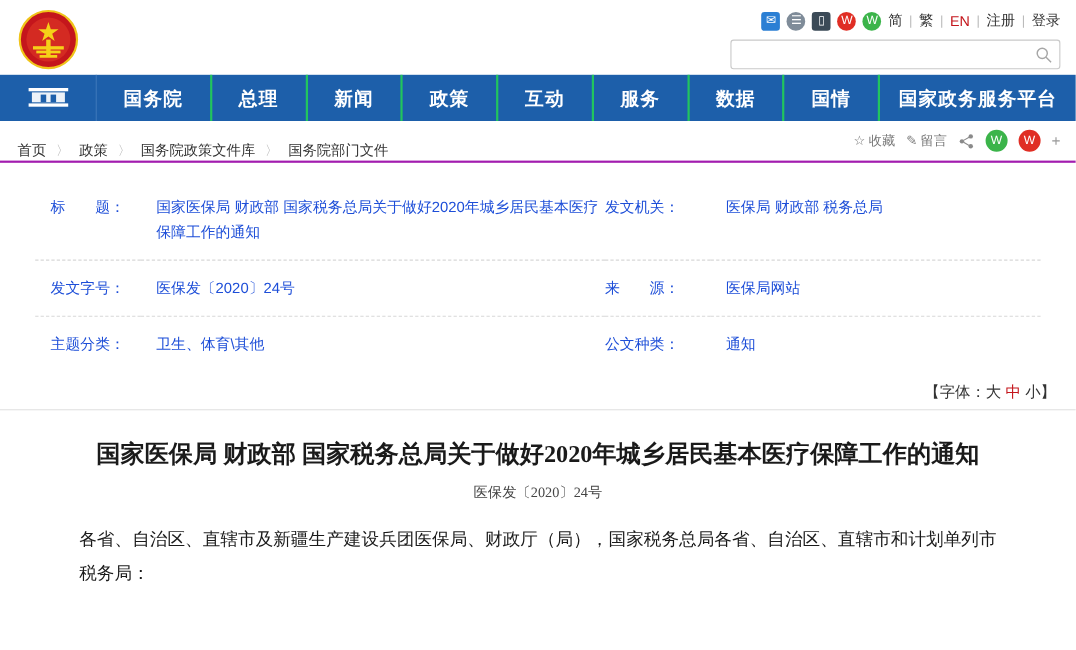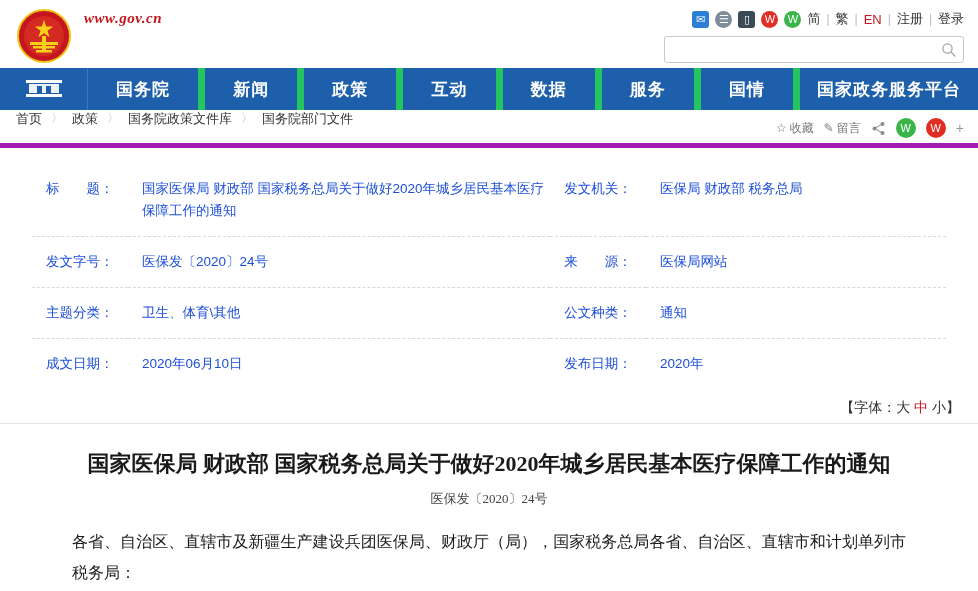--- a/index.html
+++ b/index.html
@@ -123,35 +123,35 @@
     border-right: 1px solid #3c77ba;
   }
   .nav-item {
     flex: 1 1 auto;
     display: flex;
     align-items: center;
     justify-content: center;
     font-size: 17px;
     font-weight: bold;
     font-family: "Liberation Serif", "DejaVu Serif", serif;
-    border-right: 7px solid #22c55e;
+    border-right: 2px solid #22c55e;
     cursor: pointer;
     white-space: nowrap;
     letter-spacing: 1px;
   }
   .nav-item:last-child { border-right: 0; }
   .nav-item.wide { flex: 0 0 178px; }
 
   
   .crumbbar {
     height: 38px;
     display: flex;
-    align-items: flex-start;
+    align-items: flex-end;
     padding: 0 16px;
-    border-bottom: 5px solid #a21caf;
+    border-bottom: 2px solid #a21caf;
     background: #fff;
     position: relative;
   }
   .crumb {
     font-size: 13px;
     color: #333;
     text-decoration: none;
   }
   .crumb-sep {
     color: #b5b5b5;
@@ -206,21 +206,21 @@
   }
   .lbl {
     color: #555;
     width: 96px;
     padding-left: 14px !important;
     white-space: nowrap;
   }
   .lbl-r {
     color: #555;
     width: 96px;
-    text-align: center;
+    text-align: left;
     white-space: nowrap;
   }
   .val { padding-left: 14px !important; }
   .val-r { padding-left: 14px !important; width: 300px; }
 
   
   .fontsize {
     text-align: right;
     padding: 10px 18px 6px 0;
     font-size: 14px;
@@ -266,21 +266,20 @@
       <circle cx="28" cy="28" r="26" fill="#c4161c" stroke="#f0c419" stroke-width="2"></circle>
       <circle cx="28" cy="28" r="20" fill="#d42a22"></circle>
       <polygon points="28,12 30.2,18.6 37.2,18.6 31.5,22.7 33.7,29.3 28,25.2 22.3,29.3 24.5,22.7 18.8,18.6 25.8,18.6" fill="#f5d118"></polygon>
       <rect x="14" y="34" width="28" height="3" fill="#f5d118"></rect>
       <rect x="17" y="38" width="22" height="2.5" fill="#f5d118"></rect>
       <rect x="20" y="42" width="16" height="2.5" fill="#f5d118"></rect>
       <rect x="26" y="28" width="4" height="14" fill="#f5d118"></rect>
     </svg>
   </div>
   <div class="site-title-wrap">
-    <div class="site-url">www.gov.cn</div>
   </div>
 
   <div class="header-right">
     <div class="hr-top">
       <span class="hr-icon ic-mail">✉</span>
       <span class="hr-icon ic-chat">☰</span>
       <span class="hr-icon ic-phone">▯</span>
       <span class="hr-icon ic-weibo">W</span>
       <span class="hr-icon ic-wechat">W</span>
       <a class="hr-link">简</a>
@@ -307,25 +306,26 @@
   <div class="home-cell">
     <svg width="40" height="26" viewBox="0 0 40 26" aria-hidden="true">
       <rect x="2" y="4" width="36" height="3" fill="#fff"></rect>
       <rect x="5" y="8" width="30" height="9" fill="#fff" opacity=".92"></rect>
       <rect x="2" y="18" width="36" height="3" fill="#fff"></rect>
       <rect x="13" y="10" width="5" height="7" fill="#1d5faa"></rect>
       <rect x="22" y="10" width="5" height="7" fill="#1d5faa"></rect>
     </svg>
   </div>
   <div class="nav-item">国务院</div>
+  <div class="nav-item">总理</div>
   <div class="nav-item">新闻</div>
   <div class="nav-item">政策</div>
   <div class="nav-item">互动</div>
+  <div class="nav-item">服务</div>
   <div class="nav-item">数据</div>
-  <div class="nav-item">服务</div>
   <div class="nav-item">国情</div>
   <div class="nav-item wide">国家政务服务平台</div>
 </div>
 
 <div class="crumbbar">
   <a class="crumb">首页</a>
   <span class="crumb-sep">〉</span>
   <a class="crumb">政策</a>
   <span class="crumb-sep">〉</span>
   <a class="crumb">国务院政策文件库</a>
@@ -370,26 +370,20 @@
       <td class="val">医保发〔2020〕24号</td>
       <td class="lbl-r">来　　源：</td>
       <td class="val-r">医保局网站</td>
     </tr>
     <tr>
       <td class="lbl">主题分类：</td>
       <td class="val">卫生、体育\其他</td>
       <td class="lbl-r">公文种类：</td>
       <td class="val-r">通知</td>
     </tr>
-    <tr>
-      <td class="lbl">成文日期：</td>
-      <td class="val">2020年06月10日</td>
-      <td class="lbl-r">发布日期：</td>
-      <td class="val-r">2020年</td>
-    </tr>
   </tbody>
     </table>
 </div>
 
 <div class="fontsize">
   <span>【字体：</span><span>大</span>&nbsp;<span class="mid">中</span>&nbsp;<span>小</span><span>】</span>
 </div>
 
 <div class="article">
   <div class="art-title">国家医保局 财政部 国家税务总局关于做好2020年城乡居民基本医疗保障工作的通知</div>

